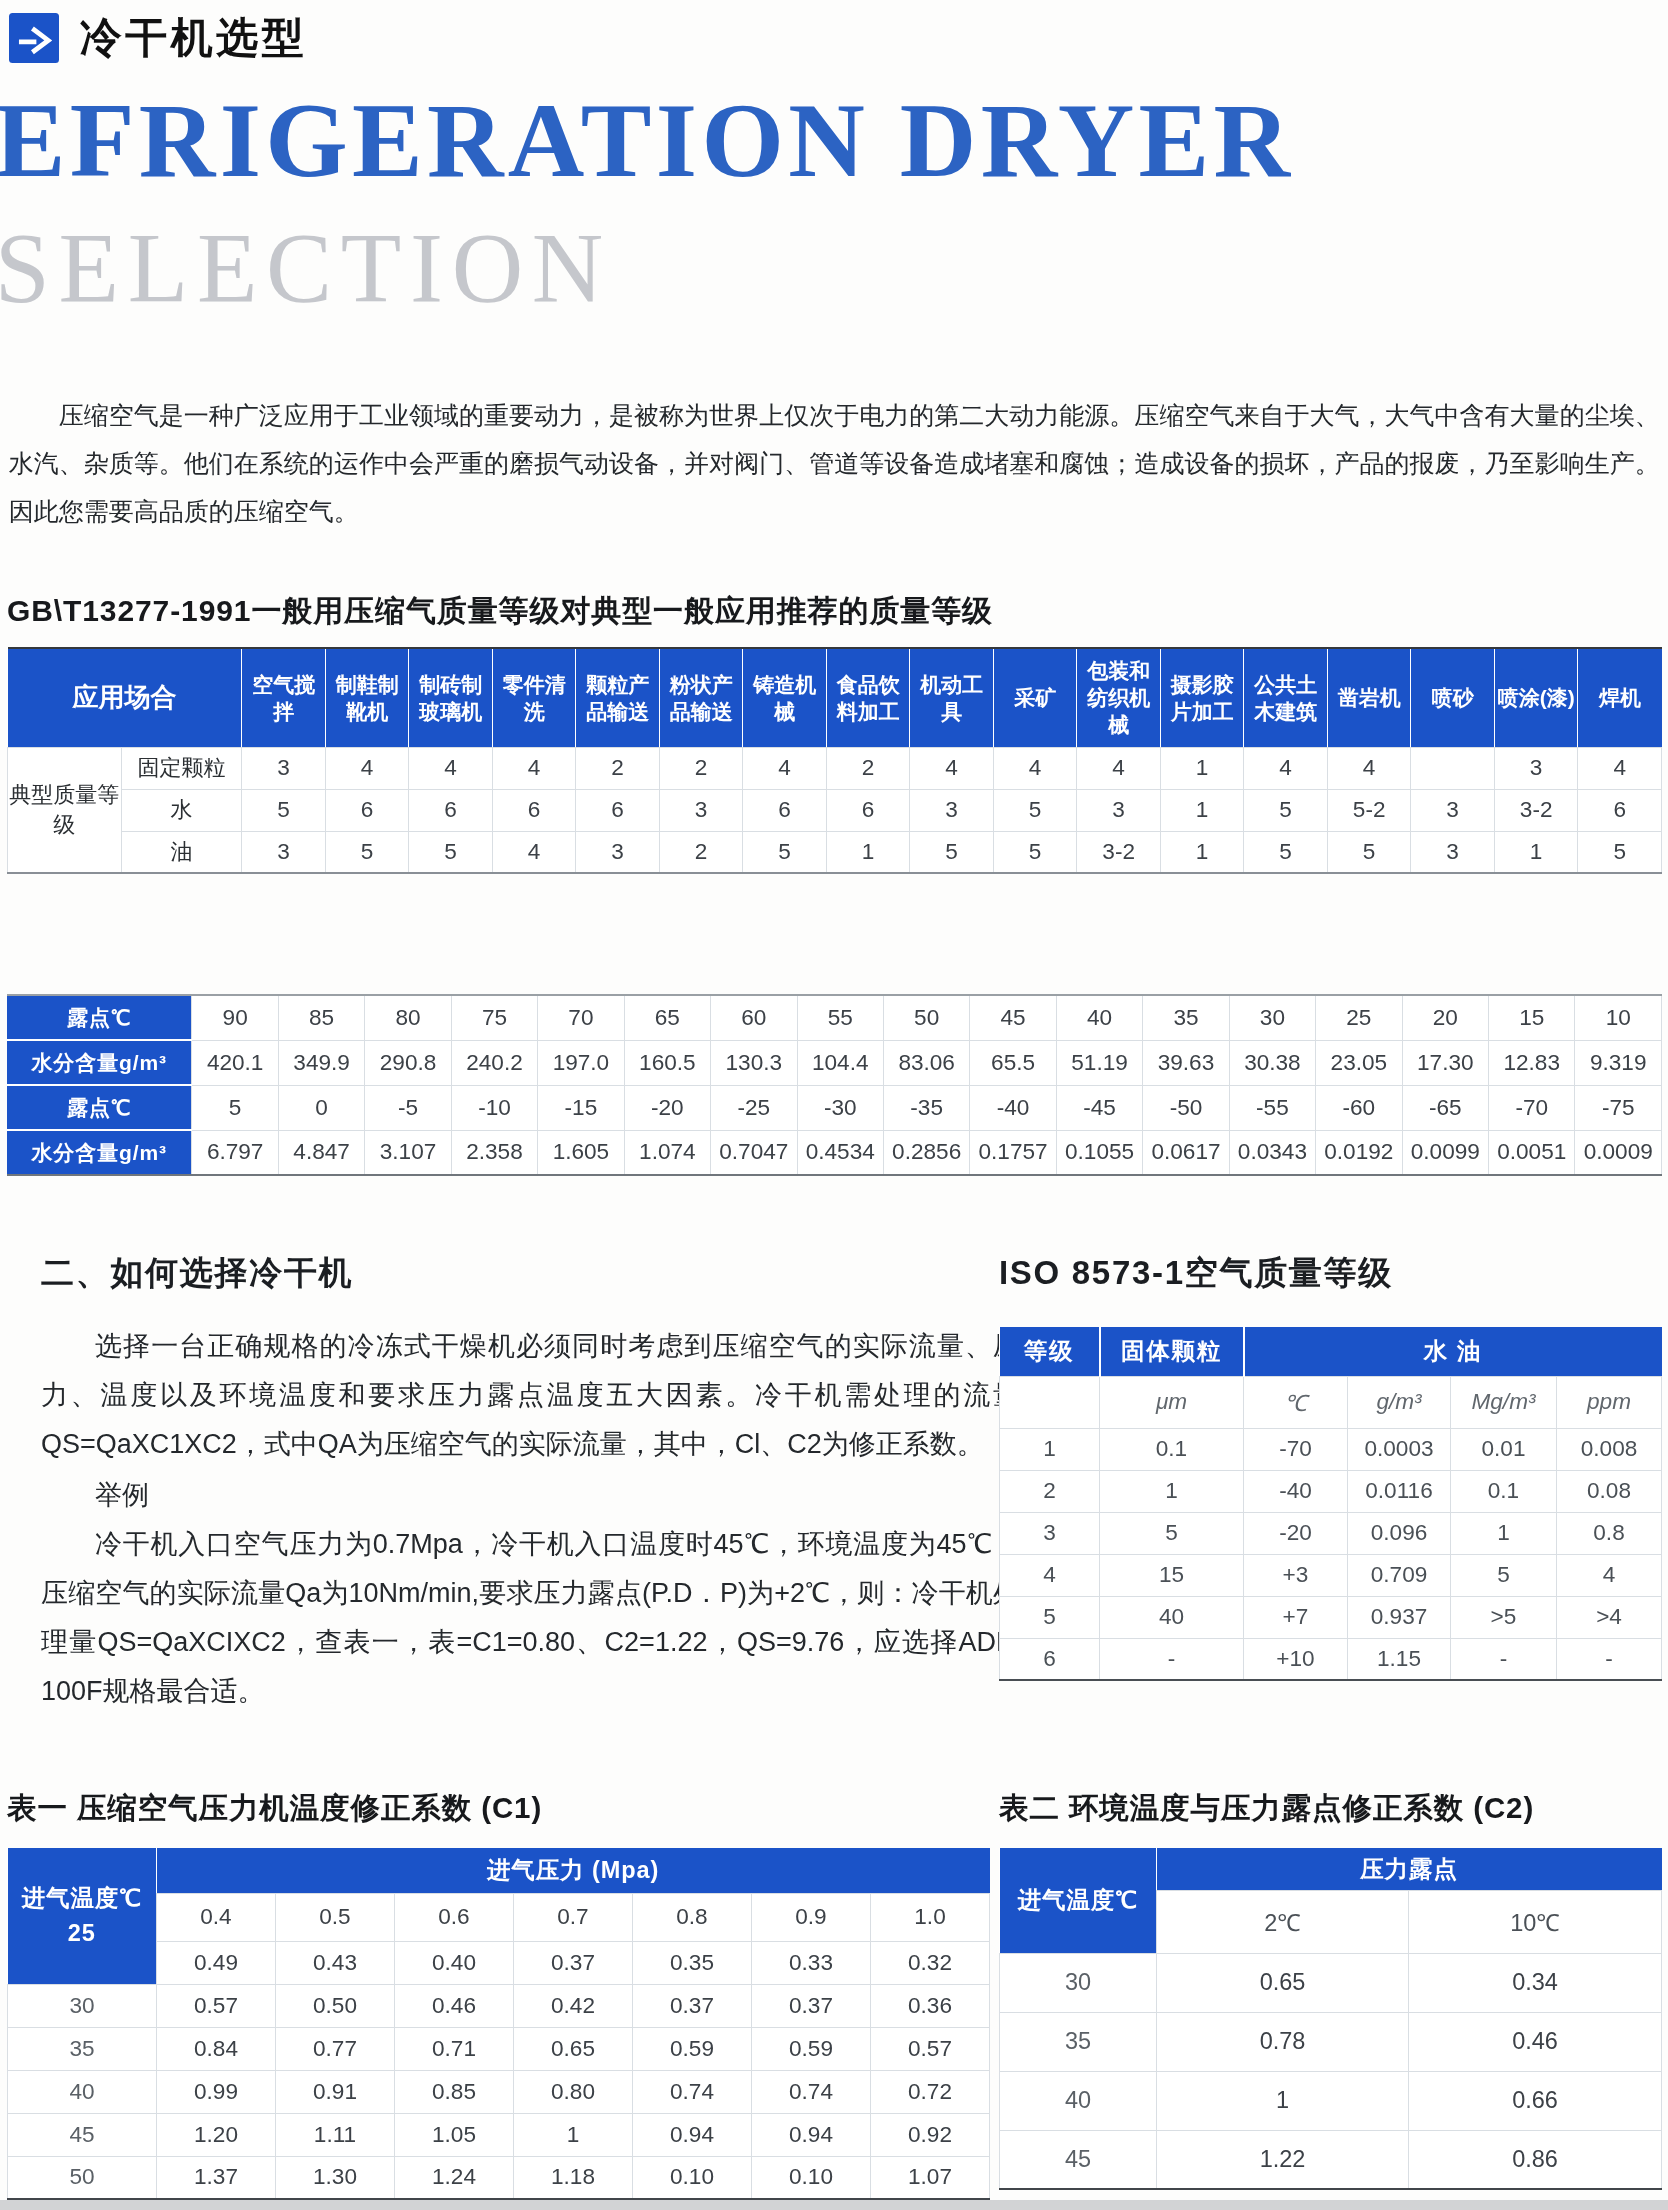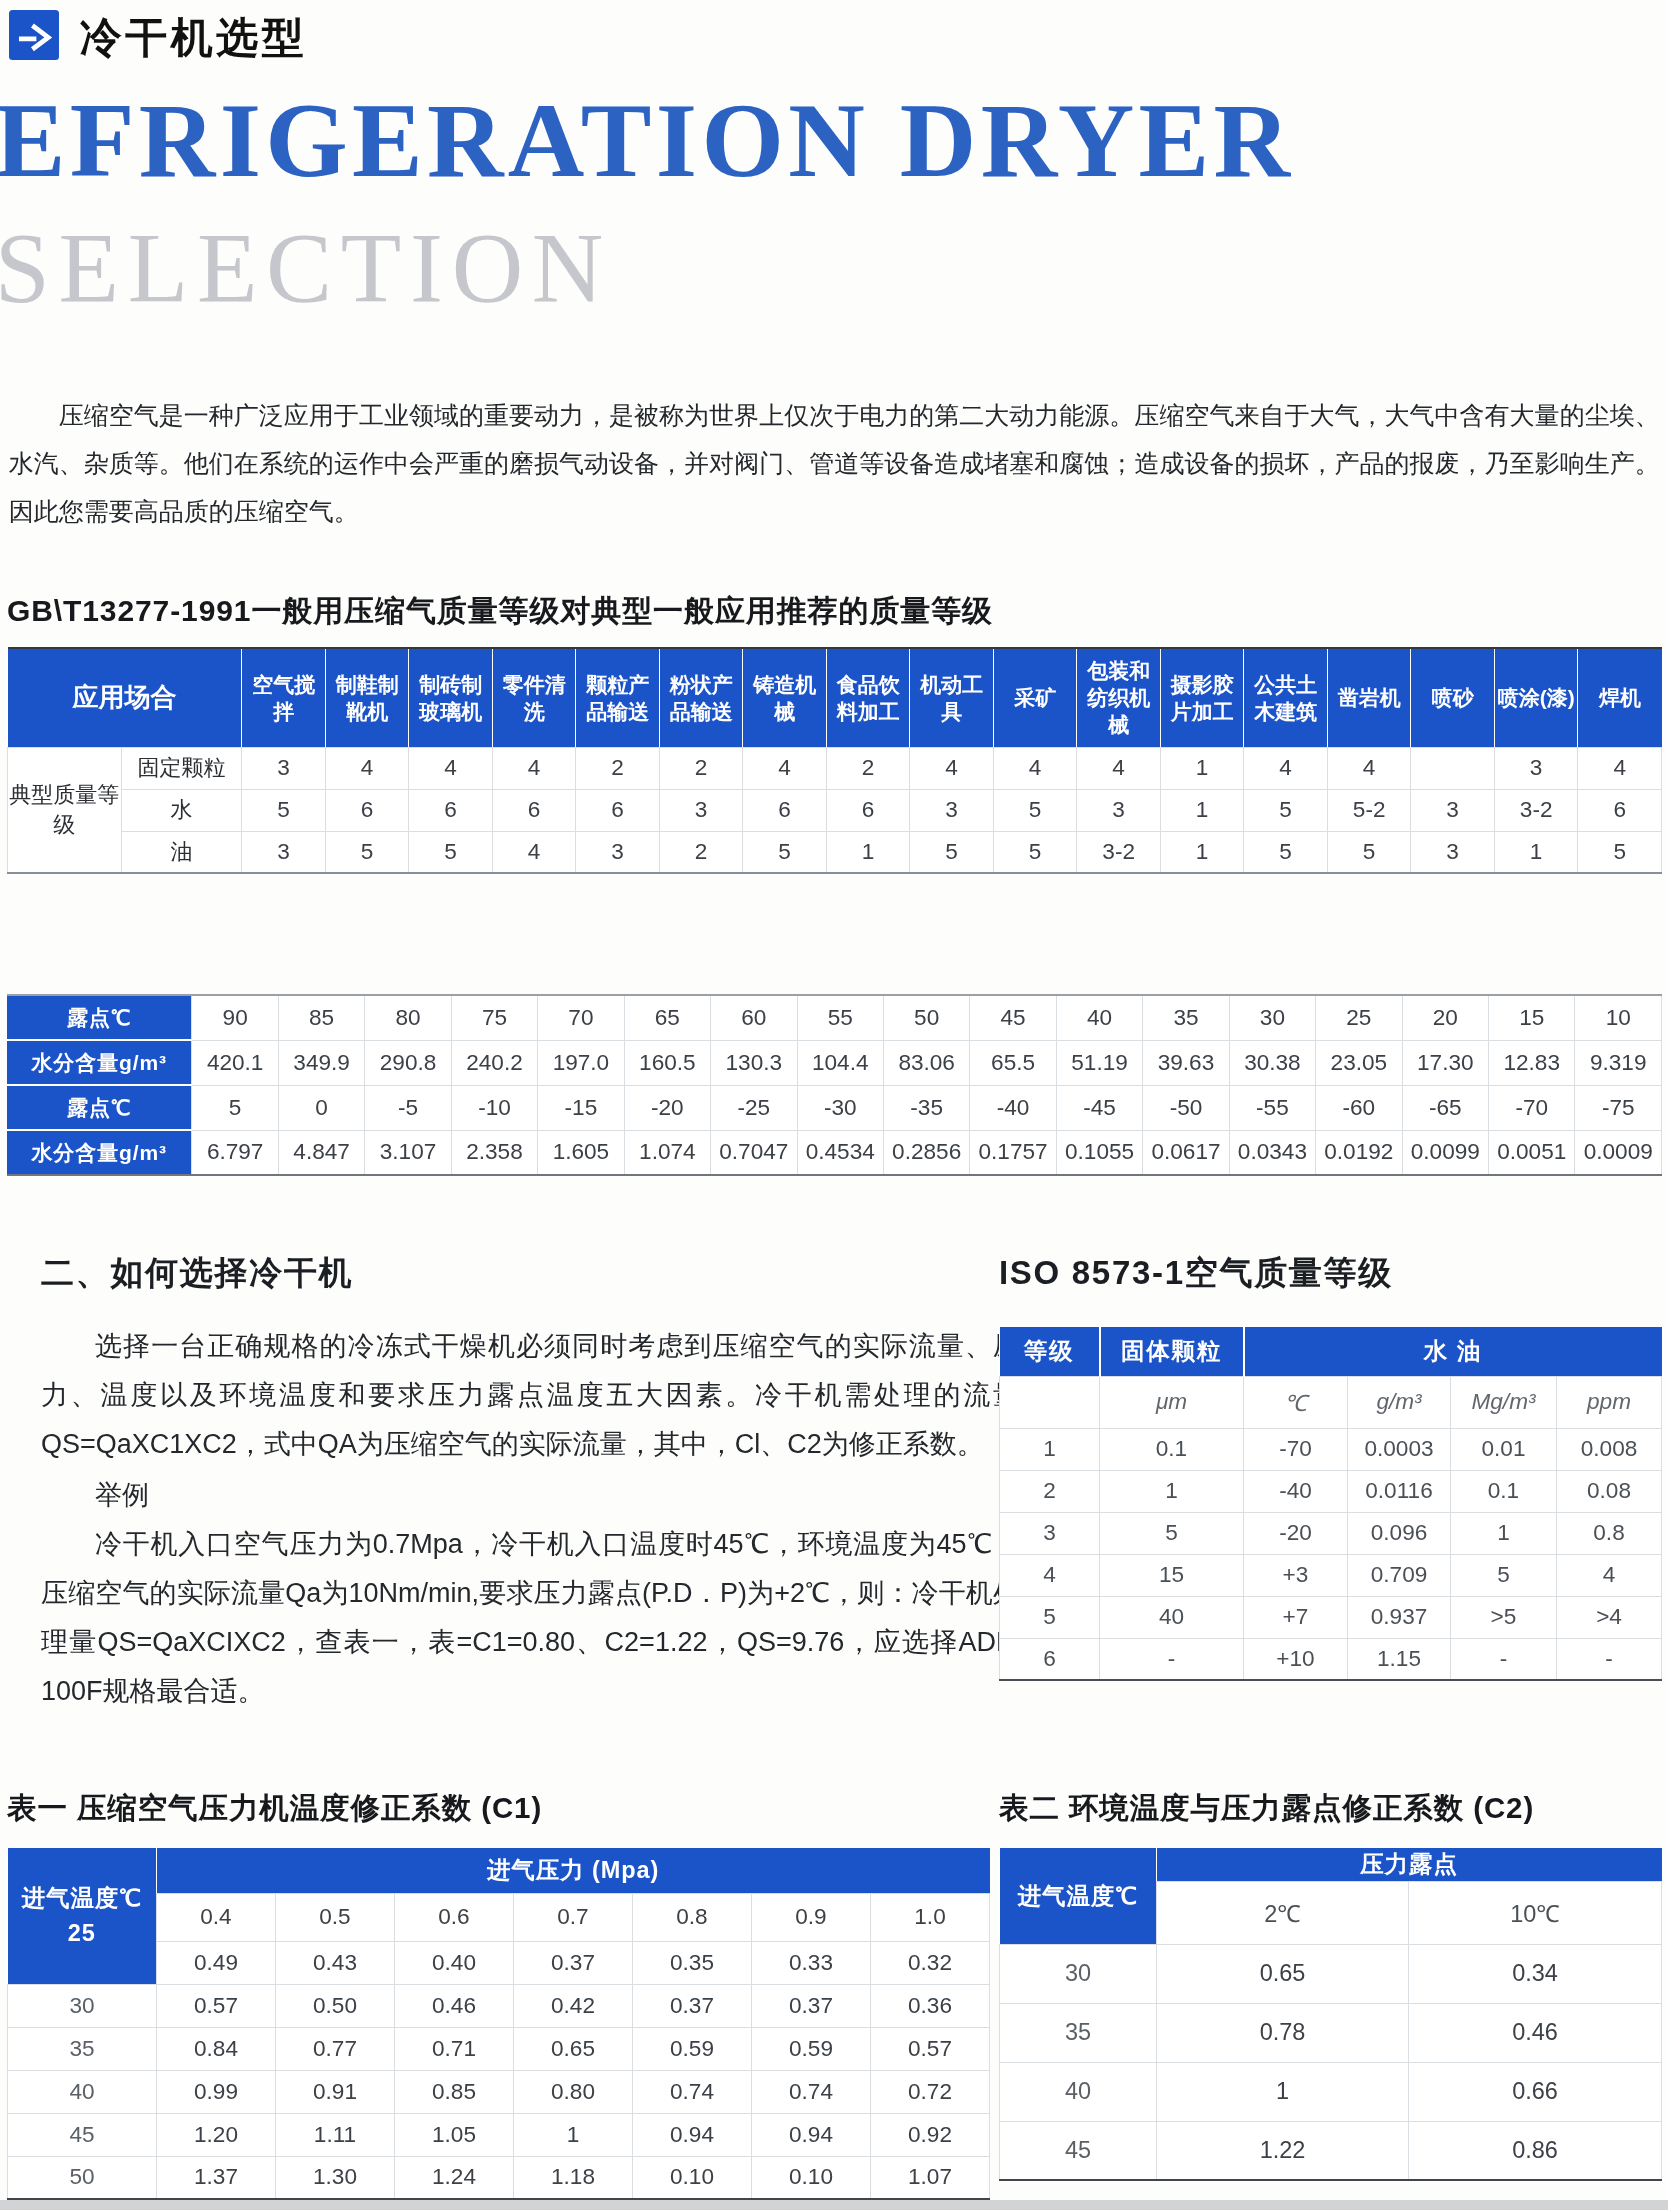--- a/index.html
+++ b/index.html
@@ -10,21 +10,21 @@
     --grid:#d9dee3;
   }
   *{margin:0;padding:0;box-sizing:border-box;}
   html,body{background:#e9e9e9;}
   #page{
     position:relative;width:1669px;height:2211px;background:#fdfdfc;
     font-family:"Liberation Sans",sans-serif;color:var(--ink);overflow:hidden;
     margin:0 auto;
   }
   
-  .header-row{position:absolute;left:8.7px;top:10.4px;display:flex;align-items:flex-start;gap:21px;}
+  .header-row{position:absolute;left:8.7px;top:10.4px;display:flex;align-items:center;gap:21px;}
   .icon-box{width:50px;height:50px;background:var(--blue);border-radius:3.5px;display:flex;align-items:center;justify-content:center;}
   .page-title{font-size:42px;font-weight:900;letter-spacing:3.5px;color:#111;}
   .title-en1{position:absolute;left:-5.2px;top:80px;font-family:"Liberation Serif",serif;font-weight:700;
     font-size:106px;color:var(--title-blue);letter-spacing:4.3px;white-space:nowrap;}
   .title-en2{position:absolute;left:-5.2px;top:211px;font-family:"Liberation Serif",serif;font-weight:400;
     font-size:99px;color:#c5c7cc;letter-spacing:8.7px;white-space:nowrap;}
   
   .intro{position:absolute;left:8.7px;top:391px;width:1651px;font-size:25px;line-height:48px;
     text-align:justify;text-indent:2em;color:#24282c;}
   
@@ -69,21 +69,21 @@
   .c1{width:982px;border-bottom:2.6px solid #41464b;}
   .c1 th{font-size:23.5px;letter-spacing:0.9px;}
   .c1 th.corner{line-height:35px;}
   .c1 tr.bluerow th{height:45px;}
   .c1 td{border:0.9px solid var(--grid);color:var(--cellink);font-size:22.6px;height:43px;}
   .c1 td.pressure{height:48px;}
   .c1 td.temp{color:#5a6066;}
   #c2-table{position:absolute;left:999px;top:1848px;}
   .c2{width:662px;border-bottom:2.6px solid #41464b;}
   .c2 th{font-size:23.5px;letter-spacing:0.9px;}
-  .c2 tr.bluerow th{height:33px;}
+  .c2 tr.bluerow th{height:42px;}
   .c2 td{border:0.9px solid var(--grid);color:var(--cellink);font-size:23.5px;height:59px;}
   .c2 td.subhead{height:63px;color:#4a5056;}
   .c2 td.temp{color:#5a6066;}
   .bottom-strip{position:absolute;left:0;top:2200px;width:1669px;height:10.4px;background:#d2d3d5;}
 </style>
 </head>
 <body>
 
 <div id="page">
 

